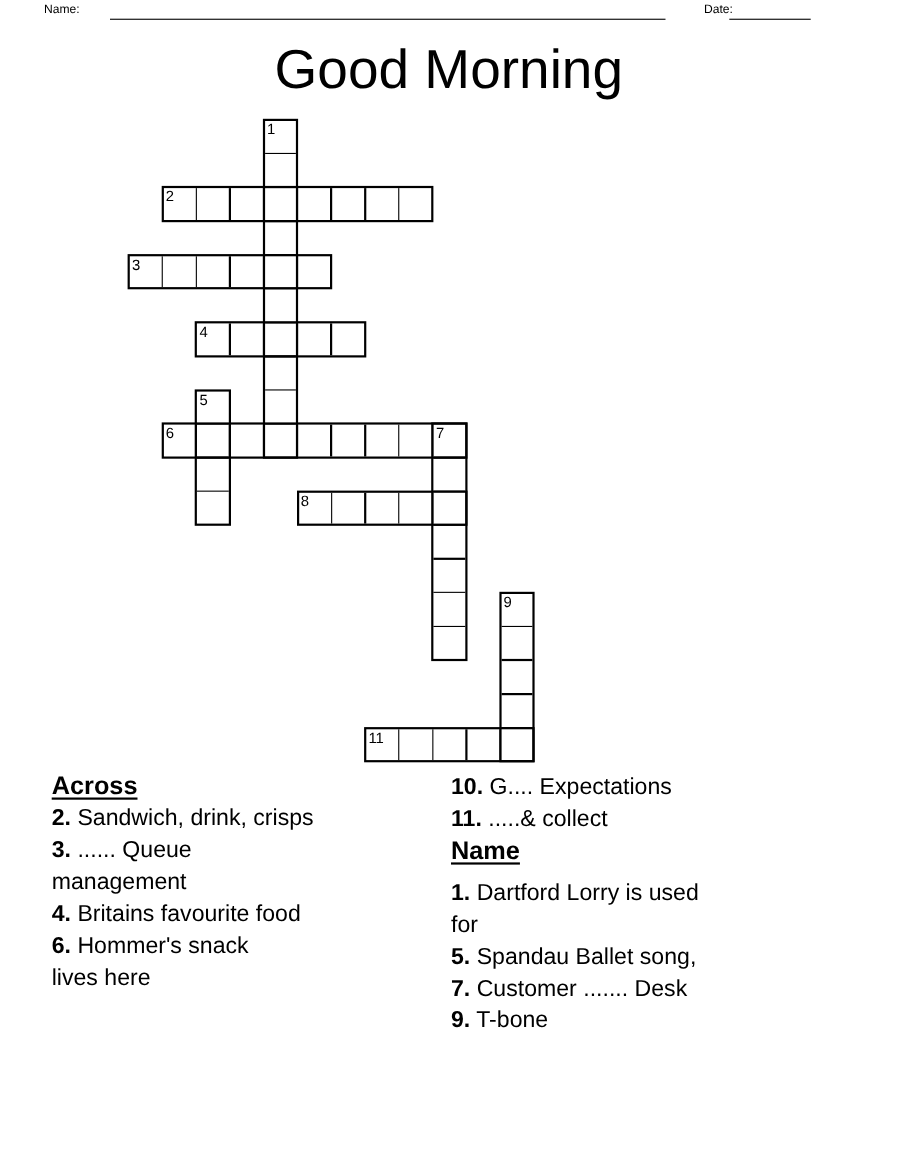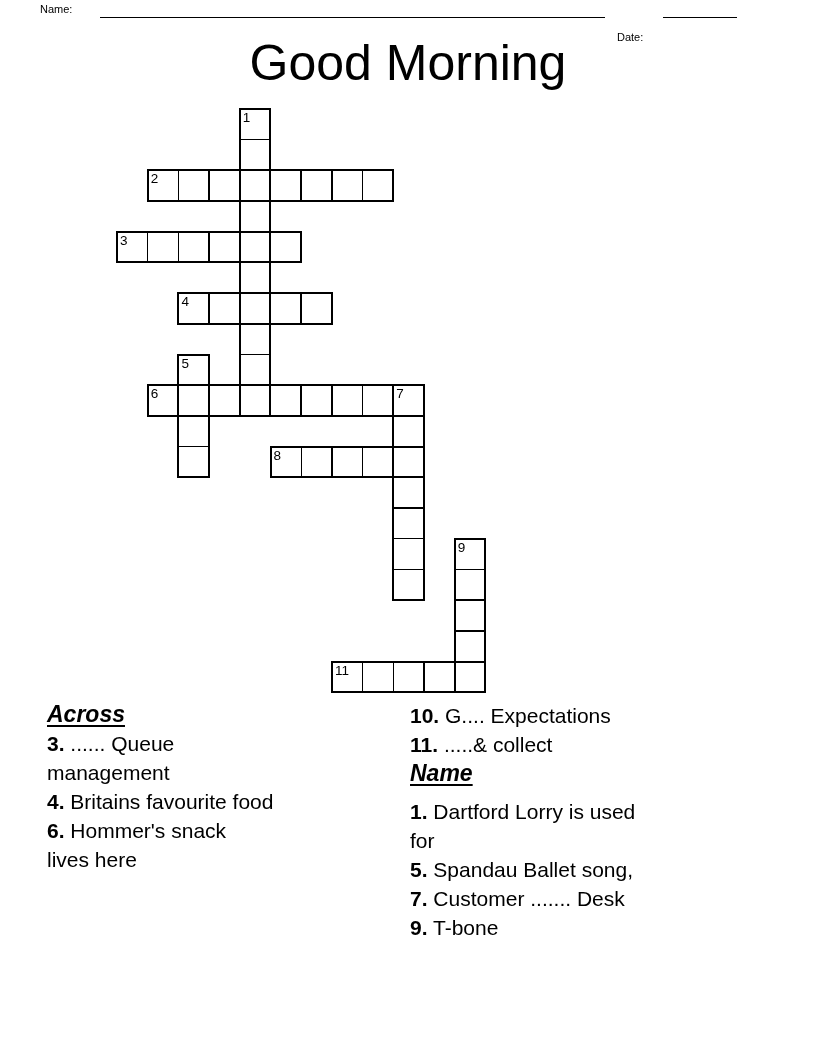--- a/index.html
+++ b/index.html
@@ -4,21 +4,21 @@
 <style>
   html,body{margin:0;padding:0;}
   body{
     width:816px;height:1056px;position:relative;overflow:hidden;
     background:#ffffff;color:#000000;
     font-family:"Liberation Sans",sans-serif;
   }
   
   .top-label{position:absolute;top:1px;font-size:11px;line-height:17px;}
   #name-label{left:40px;}
-  #date-label{left:617px;margin-top:28px;}
+  #date-label{left:640px;}
   .blank-line{position:absolute;height:1.5px;background:#000;top:16.5px;}
   #name-line{left:100px;width:505px;}
   #date-line{left:663px;width:74px;}
   
   #page-title{
     position:absolute;top:36px;left:0;width:816px;text-align:center;
     font-size:50px;line-height:54px;font-weight:normal;letter-spacing:0px;
   }
   
   #crossword-grid{position:absolute;left:117px;top:109px;width:370px;height:585px;}
@@ -29,21 +29,21 @@
   .cellnum{
     position:absolute;top:0px;left:2px;
     font-size:13.5px;line-height:15px;font-weight:normal;
   }
   
   .clues-col{position:absolute;}
   #clues-left{left:47px;top:700px;width:370px;}
   #clues-right{left:410px;top:701px;width:340px;}
   .clue-header{
     font-size:23px;font-weight:bold;line-height:29px;
-    text-decoration:underline;text-decoration-thickness:2px;text-underline-offset:3px;font-style:italic;
+    text-decoration:underline;text-decoration-thickness:2px;text-underline-offset:3px;
   }
   #down-header{margin-bottom:9px;}
   .clue-line{font-size:21px;line-height:29px;white-space:nowrap;}
   .clue-num{font-weight:bold;}
 </style>
 </head>
 <body>
 
 <span class="top-label" id="name-label">Name:</span>
 <div class="blank-line" id="name-line"></div>
@@ -135,20 +135,21 @@
       <div class="sep v" style="left: 59.7px;"></div>
       <div class="sep v" style="left: 90.4px;"></div>
       <div class="sep v" style="left: 121.1px;"></div>
       <span class="cellnum">11</span>
     </div>
   </div>
 
 <div class="clues-col" id="clues-left">
   <div class="clue-header">Across</div>
   <div id="across-list">
+      <div class="clue-line"><span class="clue-num">2.</span> Sandwich, drink, crisps</div>
       <div class="clue-line"><span class="clue-num">3.</span> ...... Queue</div>
       <div class="clue-line">management</div>
       <div class="clue-line"><span class="clue-num">4.</span> Britains favourite food</div>
       <div class="clue-line"><span class="clue-num">6.</span> Hommer's snack</div>
       <div class="clue-line">lives here</div>
     </div>
 </div>
 
 <div class="clues-col" id="clues-right">
   <div id="across-list-overflow">

